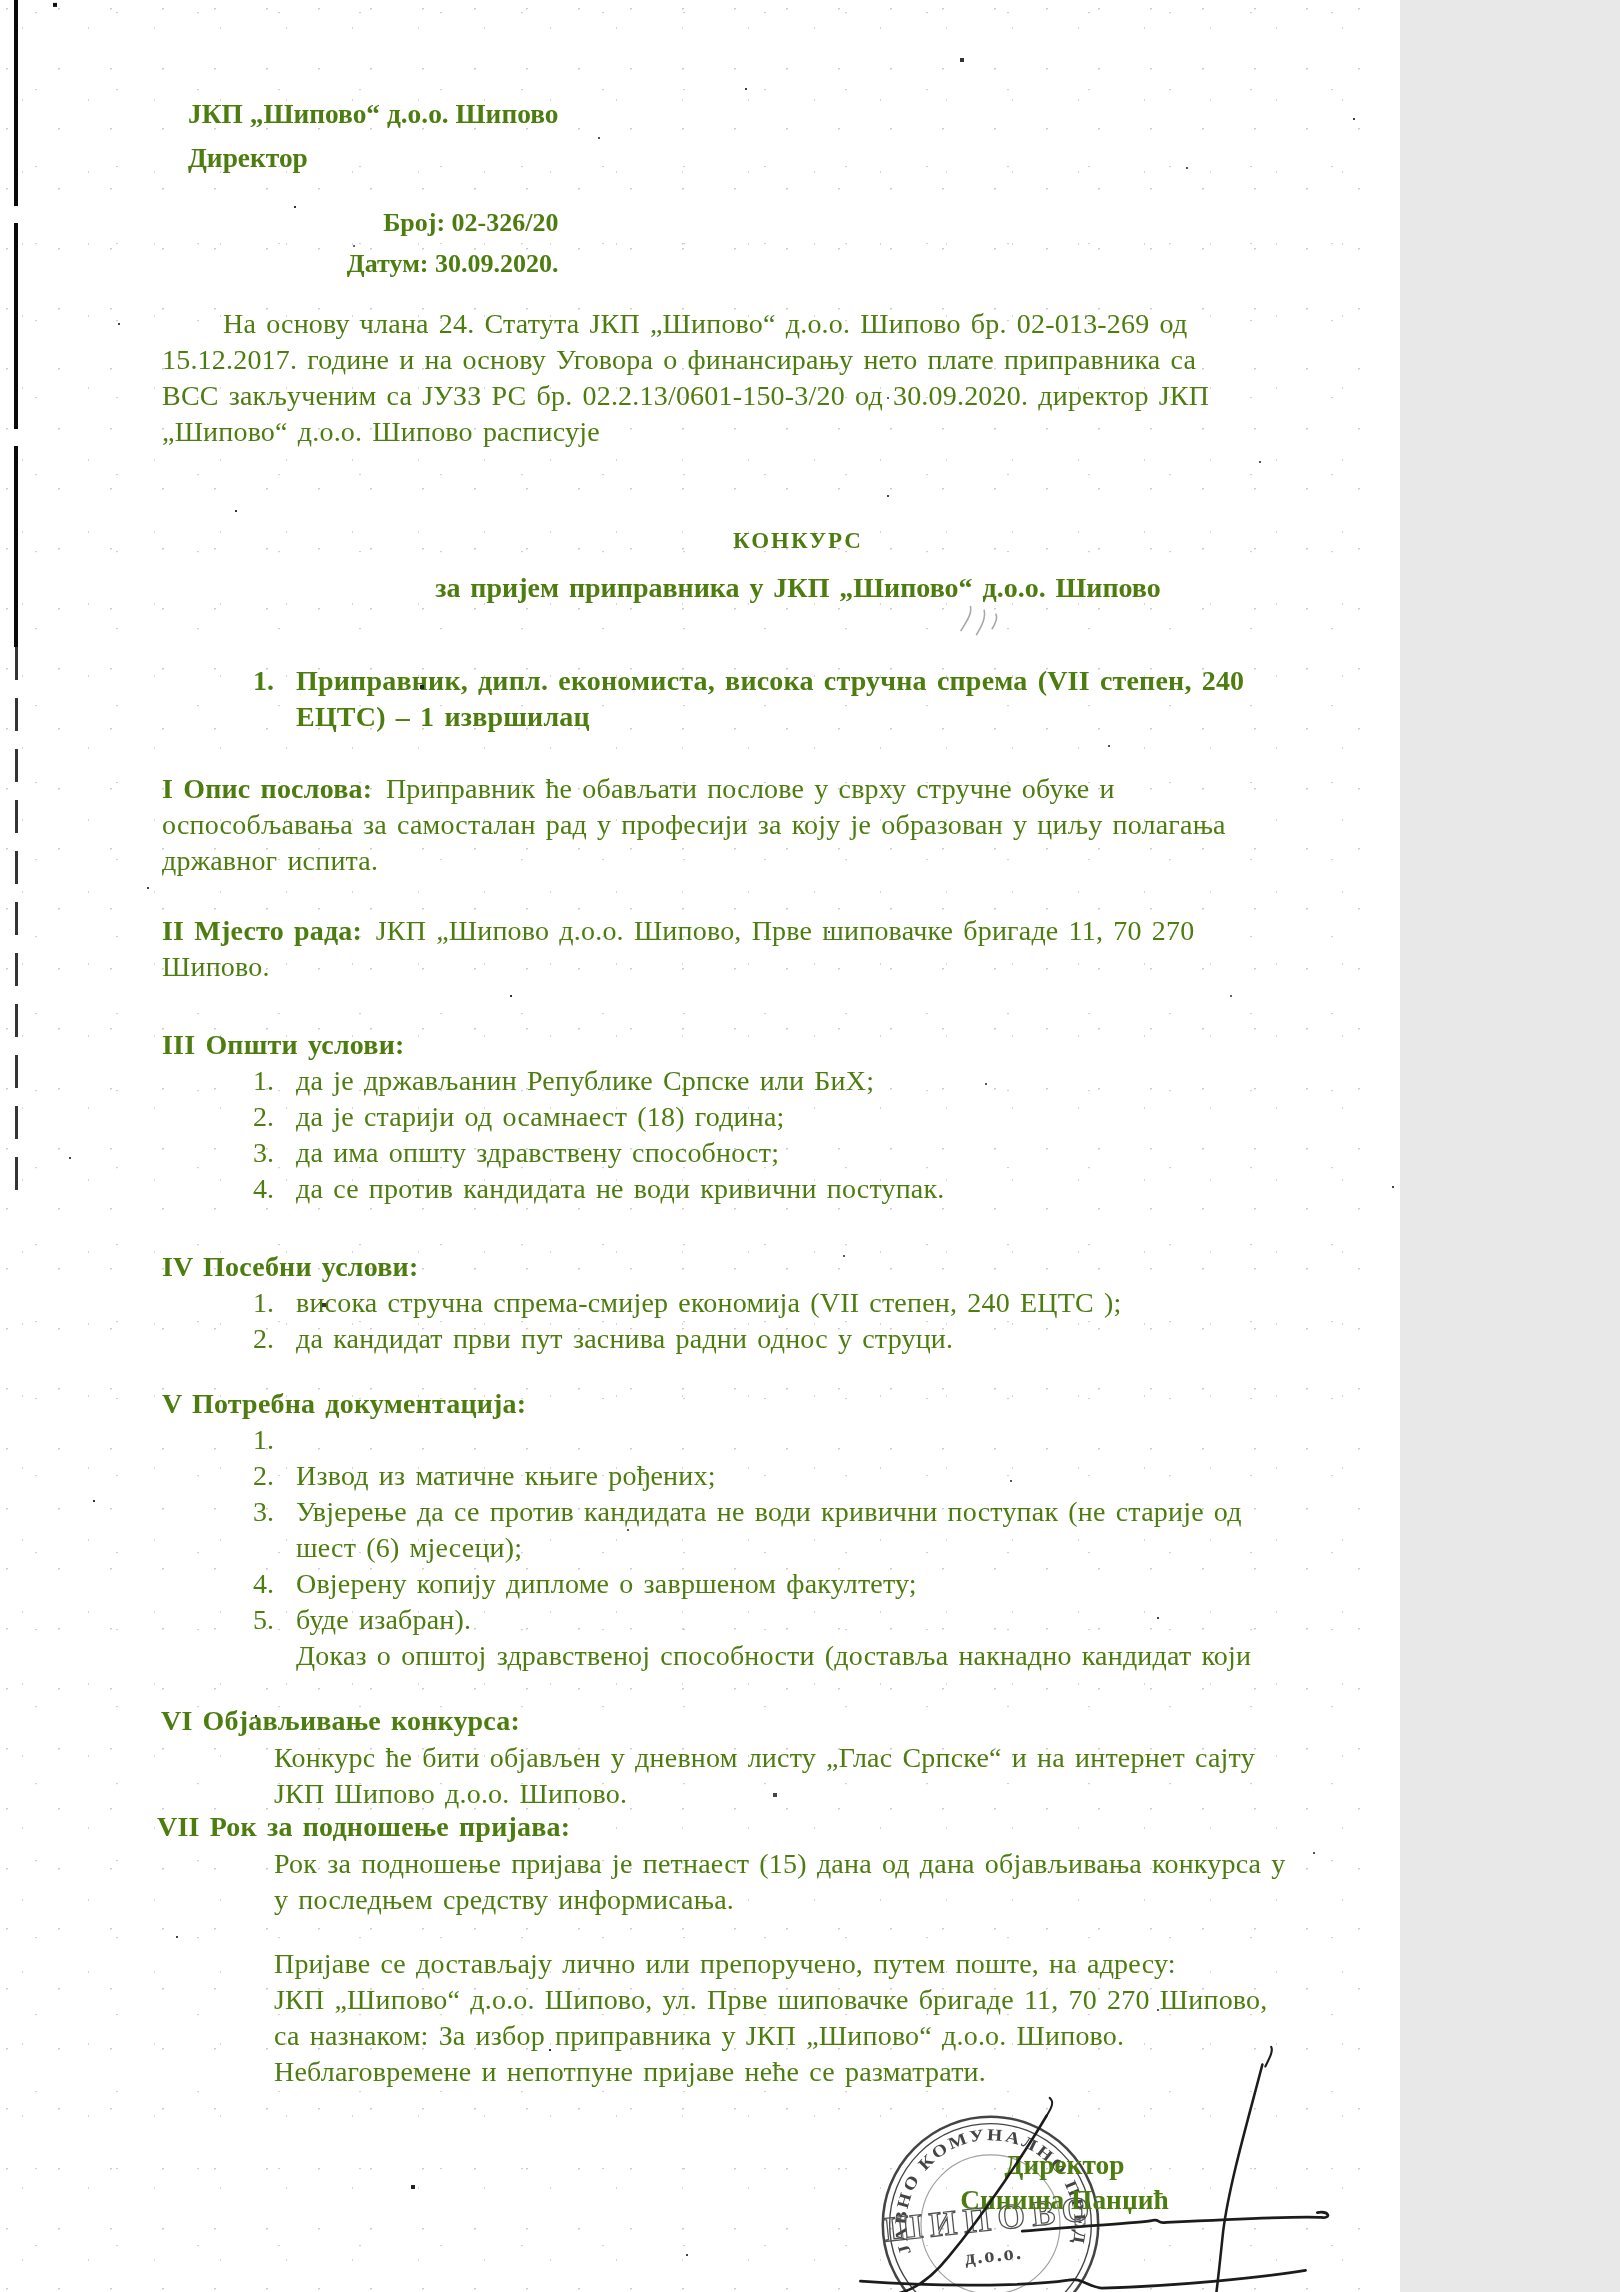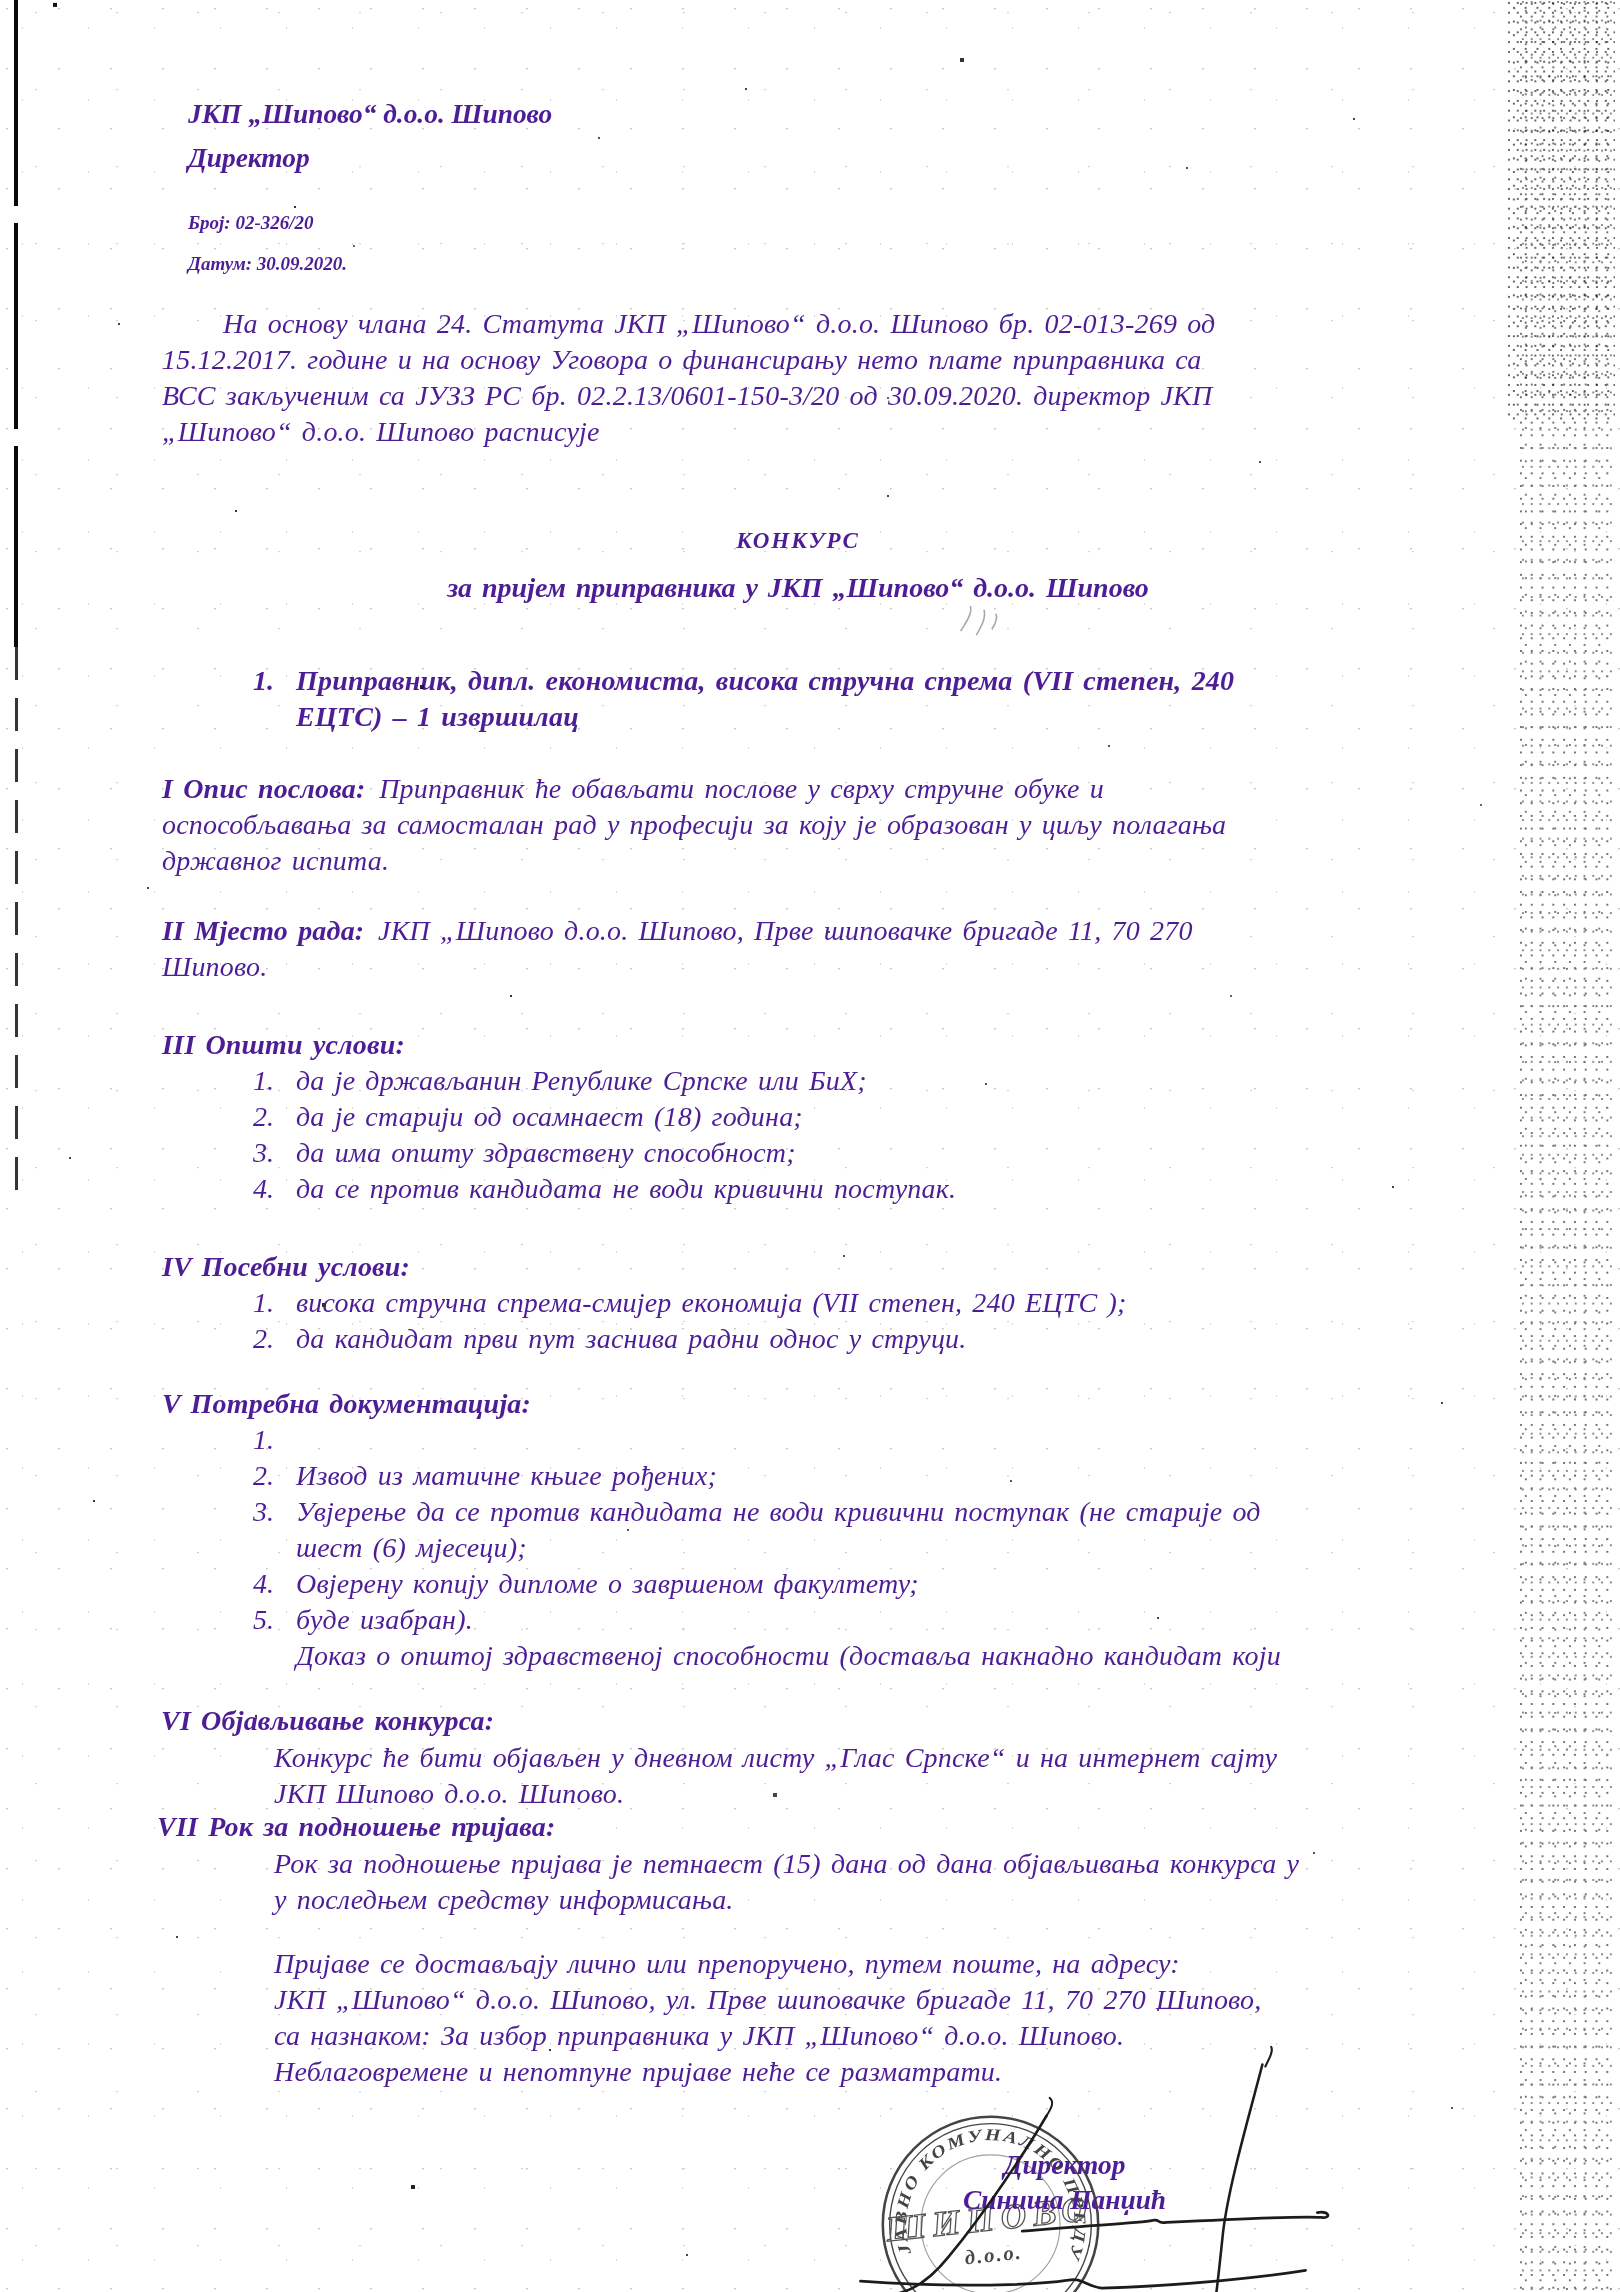--- a/index.html
+++ b/index.html
@@ -1,26 +1,25 @@
 <!DOCTYPE html>
 <html><head>
 <meta charset="utf-8">
 <style>
   html,body{margin:0;padding:0;background:#e8e8e8;}
   .page{
-    position:relative;width:1620px;height:2293px;background:#ffffff;
-    font-family:"Liberation Serif","DejaVu Serif",serif;color:#4c1d95;
+    position:relative;width:1400px;height:2293px;background:#ffffff;
+    font-family:"Liberation Serif","DejaVu Serif",serif;color:#4d7c0f;
     overflow:hidden;
-    font-style:italic;
   }
   .abs{position:absolute;}
   .line{font-size:28px;line-height:36px;white-space:nowrap;word-spacing:2.9px;letter-spacing:0.2px;}
   .bold{font-weight:700;}
   .hline{font-size:27.4px;line-height:44px;font-weight:700;white-space:nowrap;}
-  .ref{font-size:19px;line-height:41px;font-weight:700;white-space:nowrap;}
+  .ref{font-size:26px;line-height:41px;font-weight:700;white-space:nowrap;text-align:right;}
   .row{display:flex;}
   .num{width:43px;flex:none;font-size:28px;line-height:36px;}
   .indent1{padding-left:61px;}
   .headlead{font-weight:700;margin-right:13.7px;}
   .titlebox{width:1210px;text-align:center;transform:translateX(31px);}
   .title-main{font-size:23px;font-weight:700;letter-spacing:2px;line-height:36px;}
   .title-sub{font-size:28px;font-weight:700;line-height:36px;margin-top:11px;word-spacing:2.9px;}
   .sig{width:231px;text-align:center;z-index:5;}
   .sig .role{font-size:27.4px;font-weight:700;line-height:35px;}
   .sig .name{font-size:27.4px;font-weight:700;line-height:35px;}

